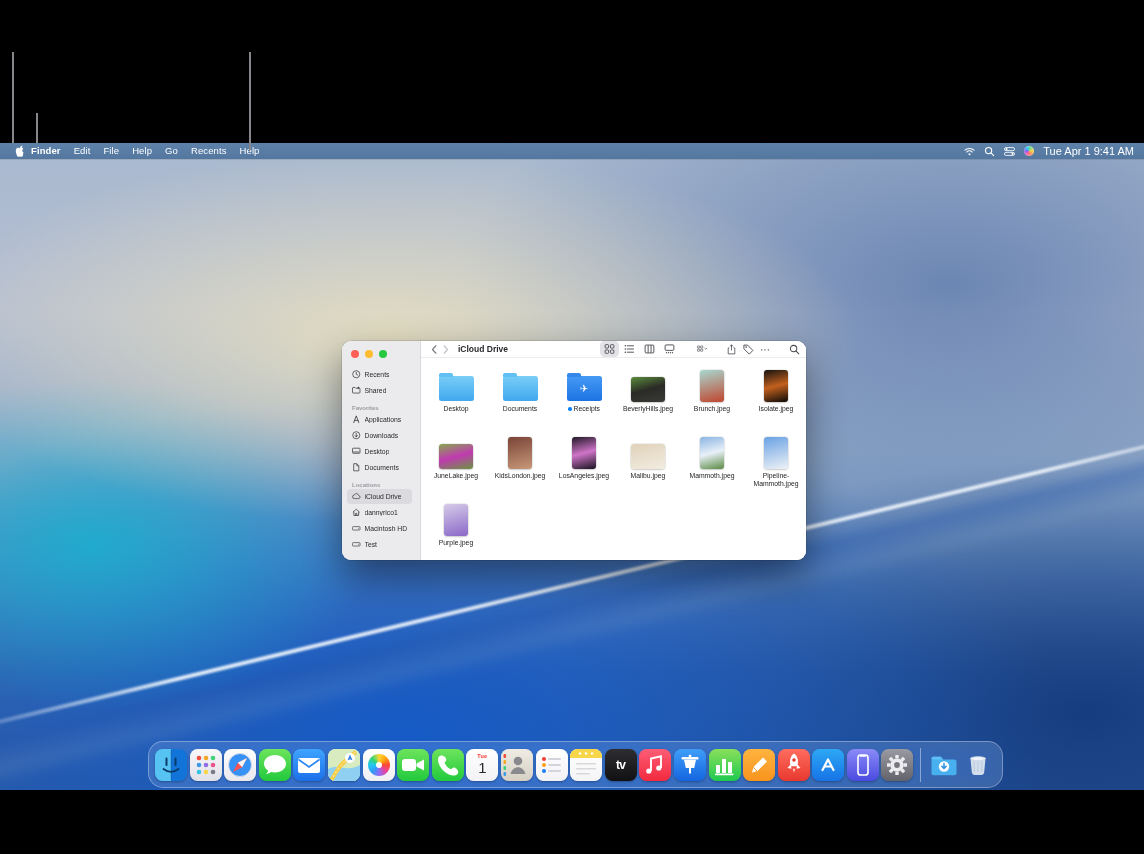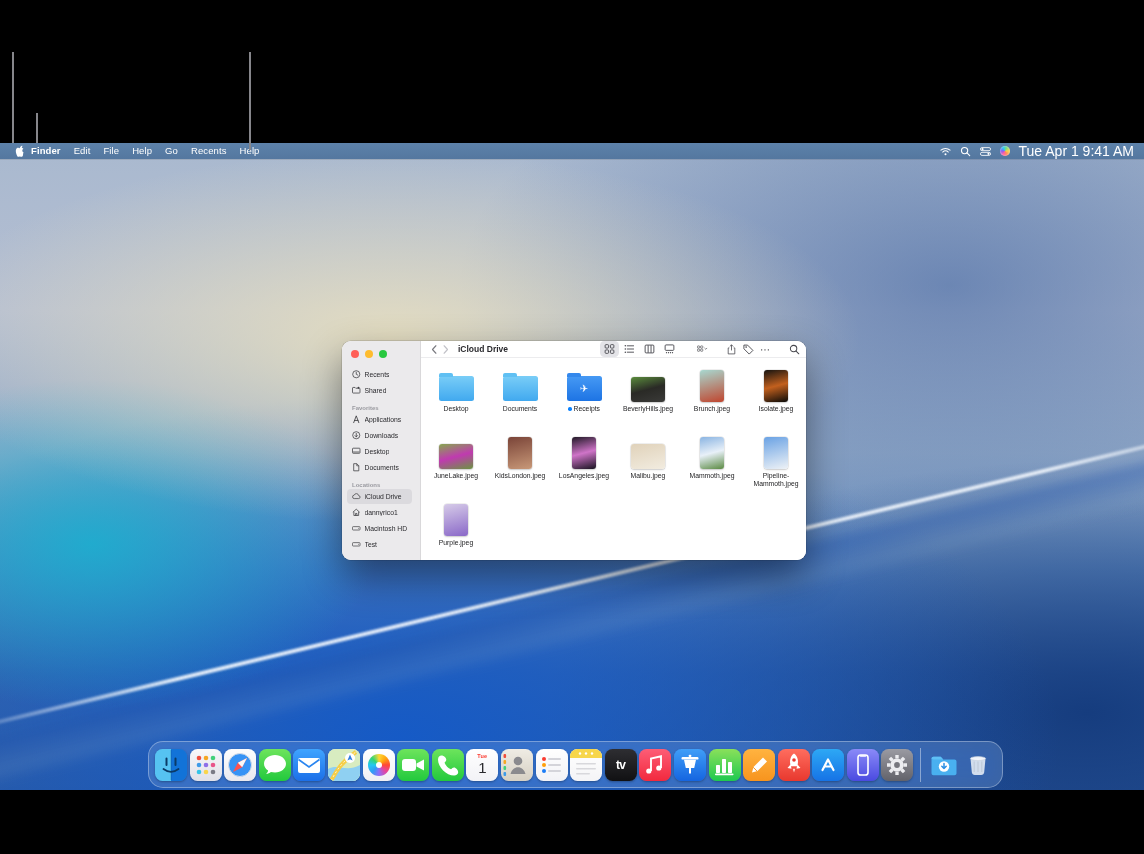--- a/index.html
+++ b/index.html
@@ -27,21 +27,21 @@
   .mb-apple{display:flex;align-items:center;margin:0 7px 0 6px;color:#fff;}
   .mb-apple svg{width:10px;height:12px;fill:#fff;}
   .mb-item{font-size:9.5px;color:#fff;margin-right:13px;letter-spacing:0.1px;cursor:default;}
   .mb-bold{font-weight:700;}
   .mb-right{margin-left:auto;display:flex;align-items:center;gap:9px;padding-right:10px;color:#fff;}
   .mb-status{display:flex;align-items:center;color:#fff;}
   .mb-status svg{width:11px;height:11px;}
   .siri-ball{width:10px;height:10px;border-radius:50%;
     background:conic-gradient(from 210deg,#ff5fa2,#8a5cf6,#2bc8f5,#7ce07a,#f7d54a,#ff8a5c,#ff5fa2);
     box-shadow:inset 0 0 2px rgba(255,255,255,0.7);}
-  .mb-clock{font-size:14px;color:#fff;white-space:nowrap;}
+  .mb-clock{font-size:11px;color:#fff;white-space:nowrap;}
   
   .fwindow{position:absolute;left:342px;top:198px;width:464px;height:219px;border-radius:9px;
     background:#fff;box-shadow:0 1px 0 rgba(255,255,255,0.15) inset,0 16px 38px rgba(0,0,0,0.45),0 0 0 0.5px rgba(0,0,0,0.2);
     display:flex;overflow:hidden;z-index:4;}
   .f-sidebar{width:78px;flex:0 0 78px;background:#ebeaec;border-right:0.5px solid #d9d8da;display:flex;flex-direction:column;}
   .traffic{display:flex;gap:6px;padding:9px 0 4px 9px;}
   .tl{width:8px;height:8px;border-radius:50%;}
   .tl-close{background:#ff5f57;}.tl-min{background:#febc2e;}.tl-zoom{background:#28c840;}
   .sb-list{padding:4px 4px 0 0;}
   .sb-row{display:flex;align-items:center;gap:4px;height:15px;margin:1px 4px 1px 5px;padding-left:5px;border-radius:4px;}

